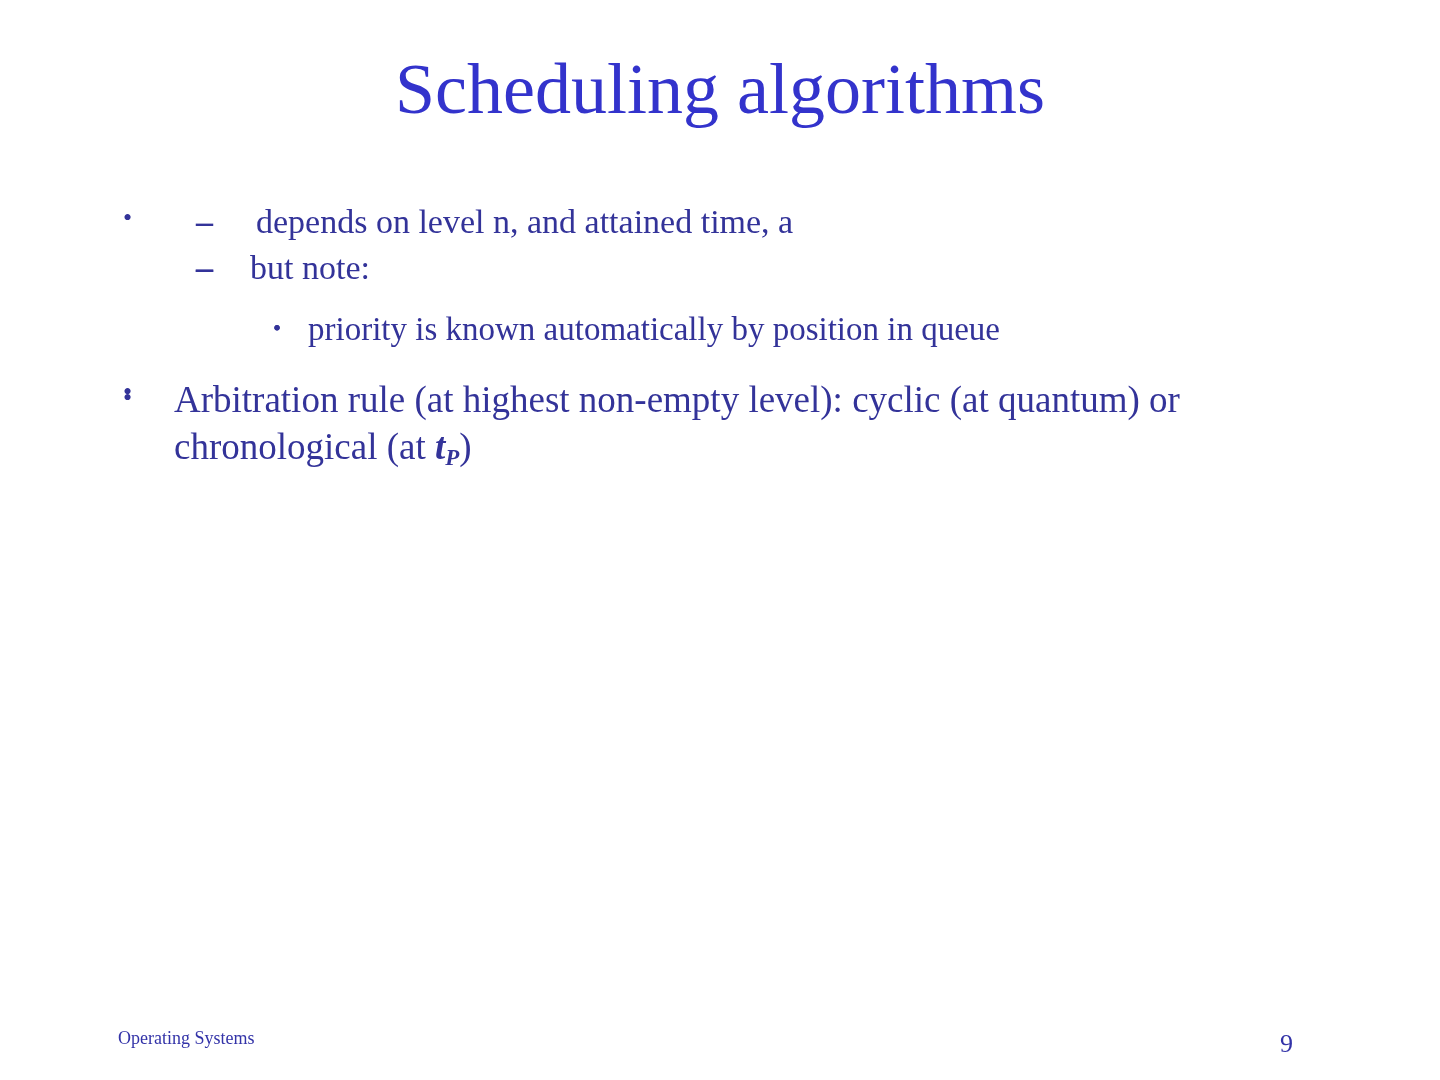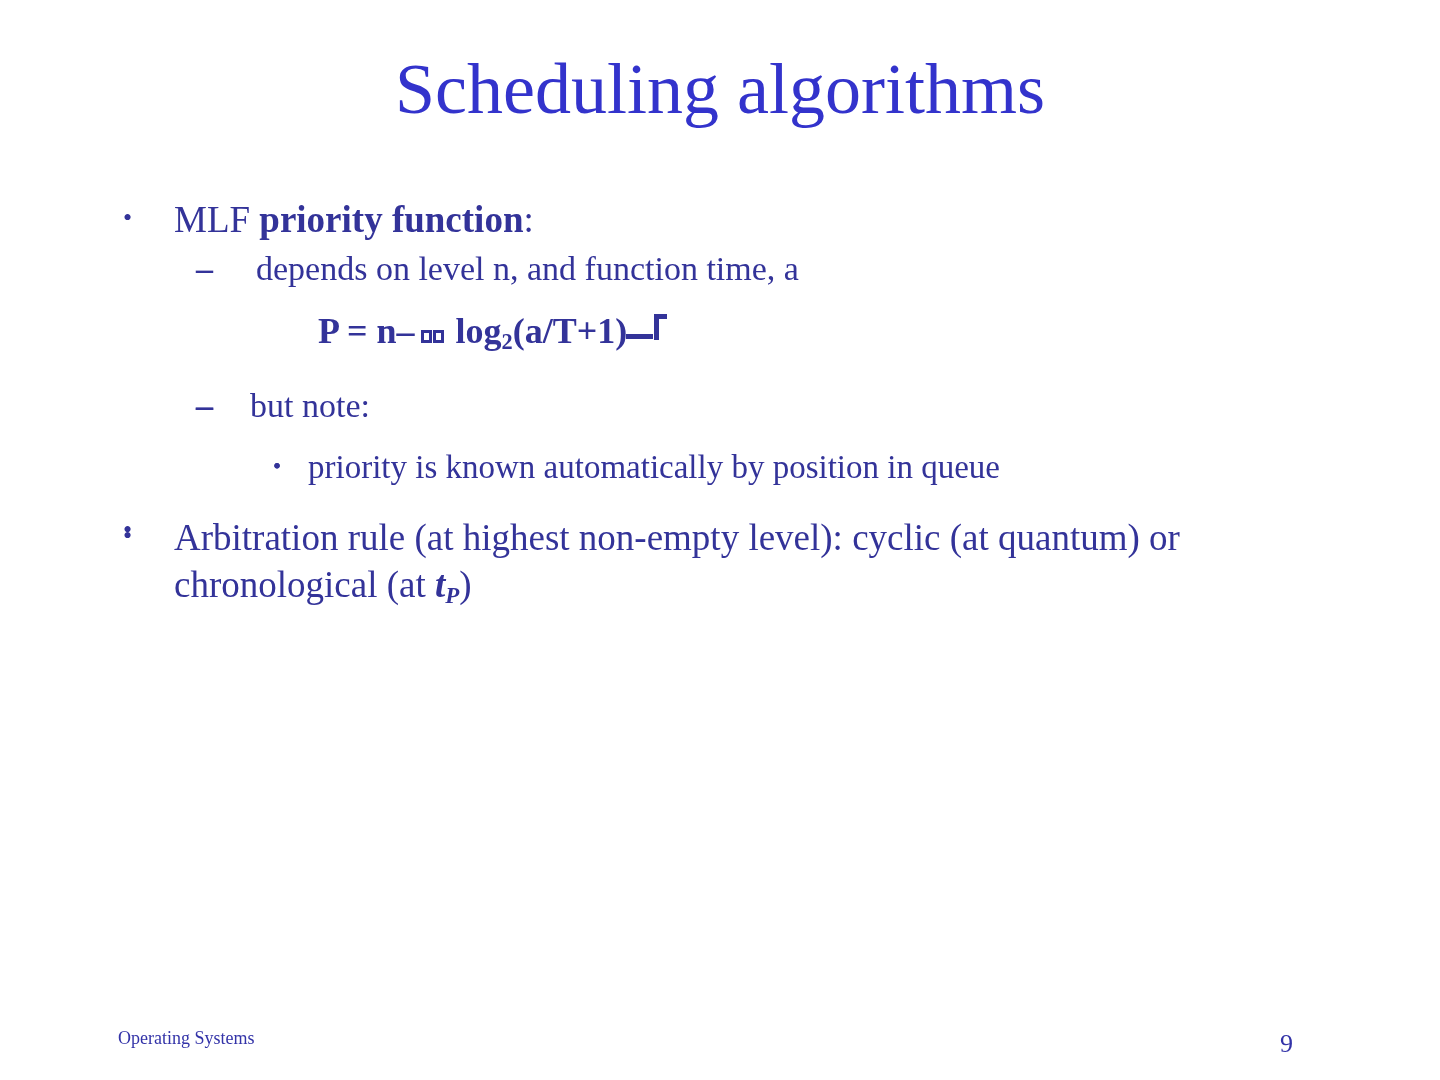--- a/index.html
+++ b/index.html
@@ -192,31 +192,27 @@
 <body>
 
 <div class="slide">
 
   <div class="slide-title">Scheduling algorithms</div>
 
   <div class="body-area">
 
     <div class="bullet-row lvl1">
       <span class="marker">•</span>
-      <span class="bullet-text"><span>MLF </span><b>priority function</b><span>:</span></span>
     </div>
 
     <div class="bullet-row lvl2 extra-gap">
       <span class="marker">–</span>
-      <span class="bullet-text">depends on level n, and function time, a</span>
-    </div>
-
-    <div class="formula">
-      <span>P = n–</span><span class="tofu"><i></i><i></i></span><span> log</span><sub>2</sub><span>(a/T+1)</span><span class="tofu-tail"><span class="bar"></span><span class="hook-v"></span><span class="hook-h"></span></span>
-    </div>
+      <span class="bullet-text">depends on level n, and attained time, a</span>
+    </div>
+
 
     <div class="bullet-row lvl2">
       <span class="marker">–</span>
     </div>
 
     <div class="bullet-row lvl2 gap-after">
       <span class="marker">–</span>
       <span class="bullet-text">but note:</span>
     </div>
 

